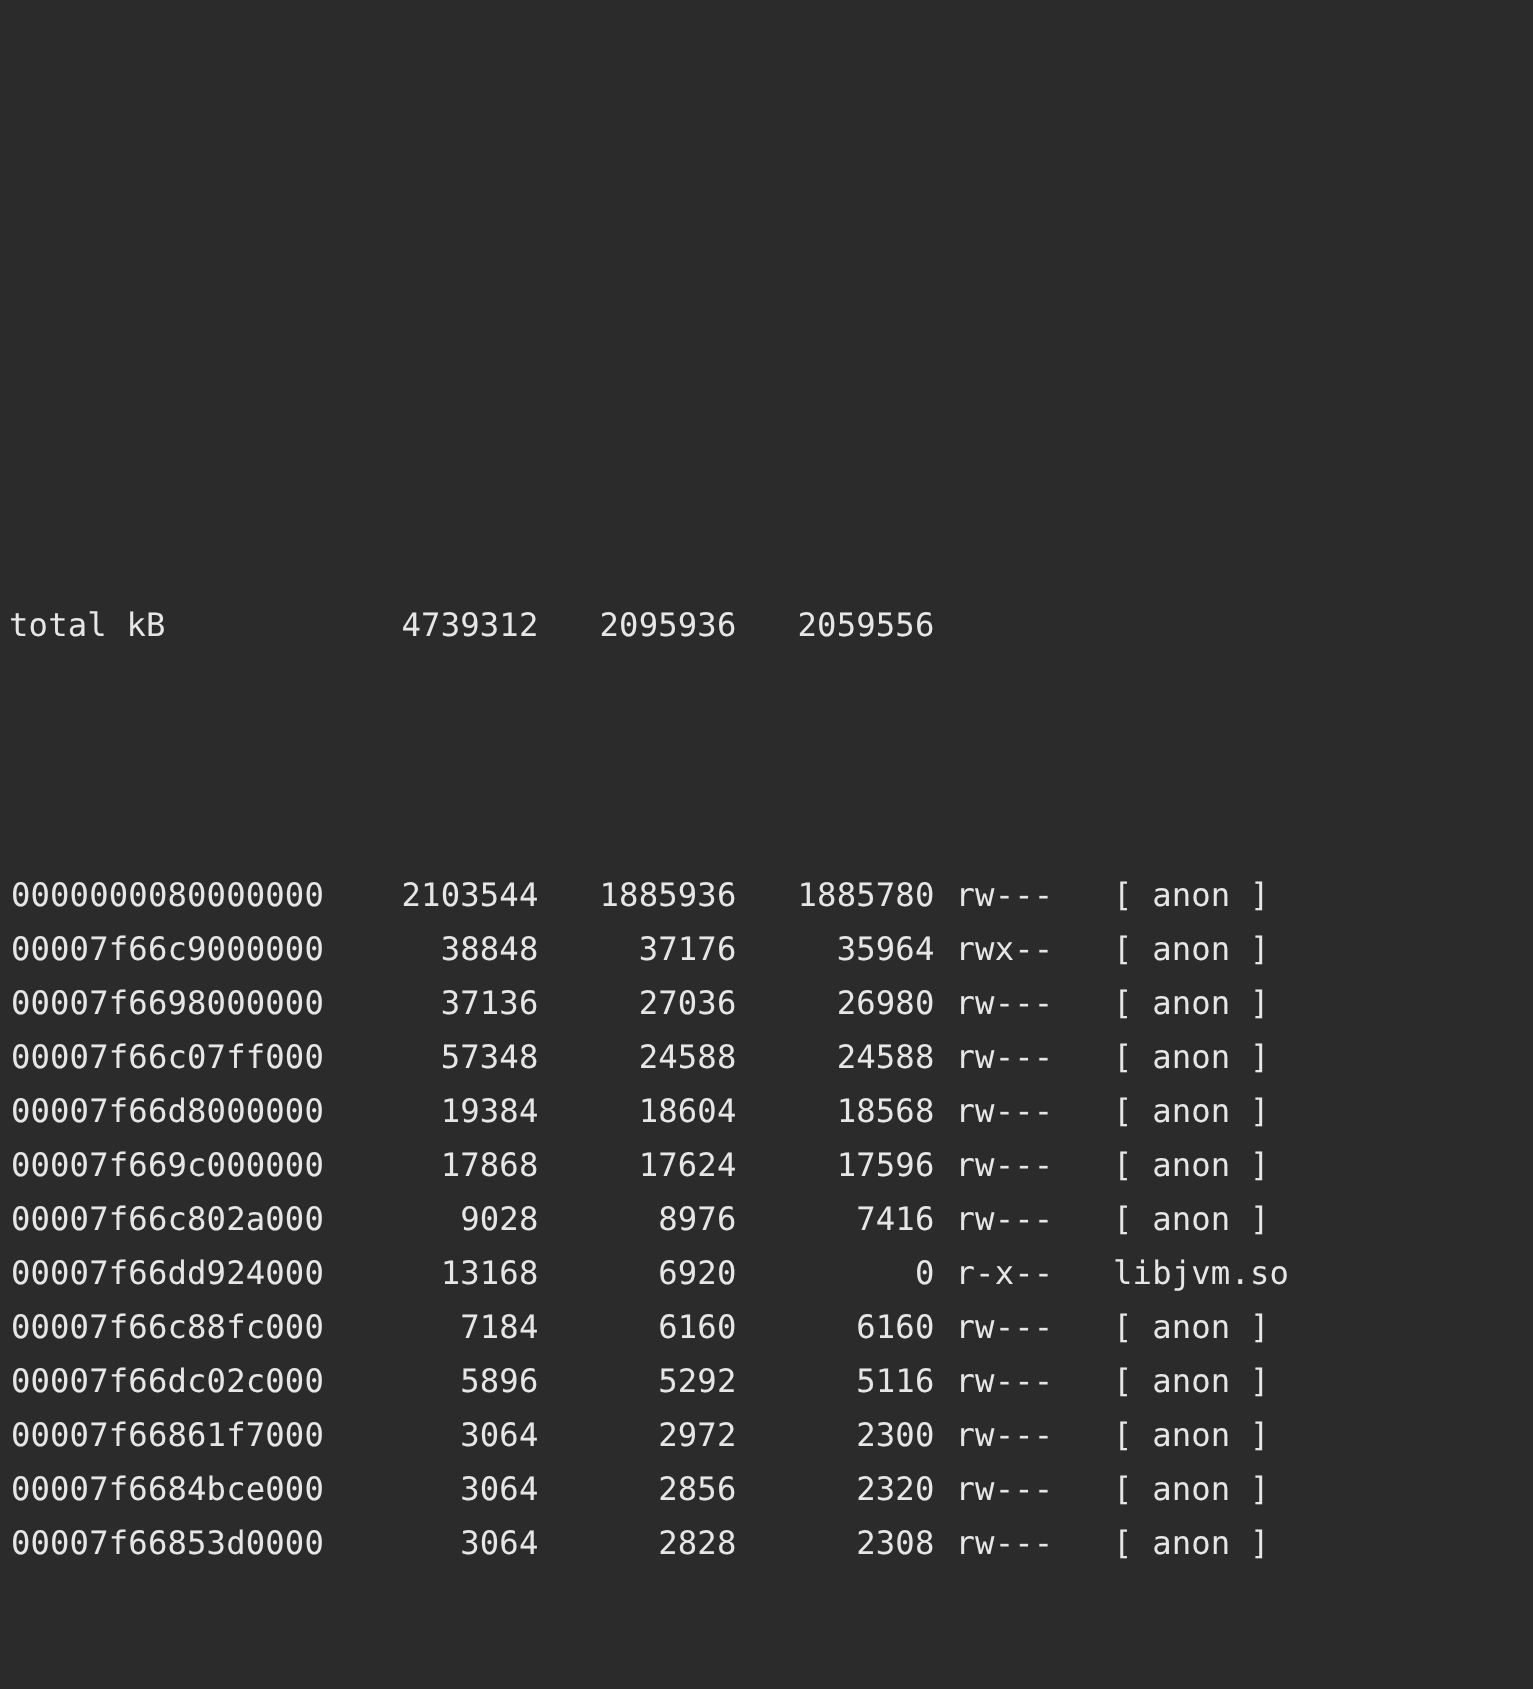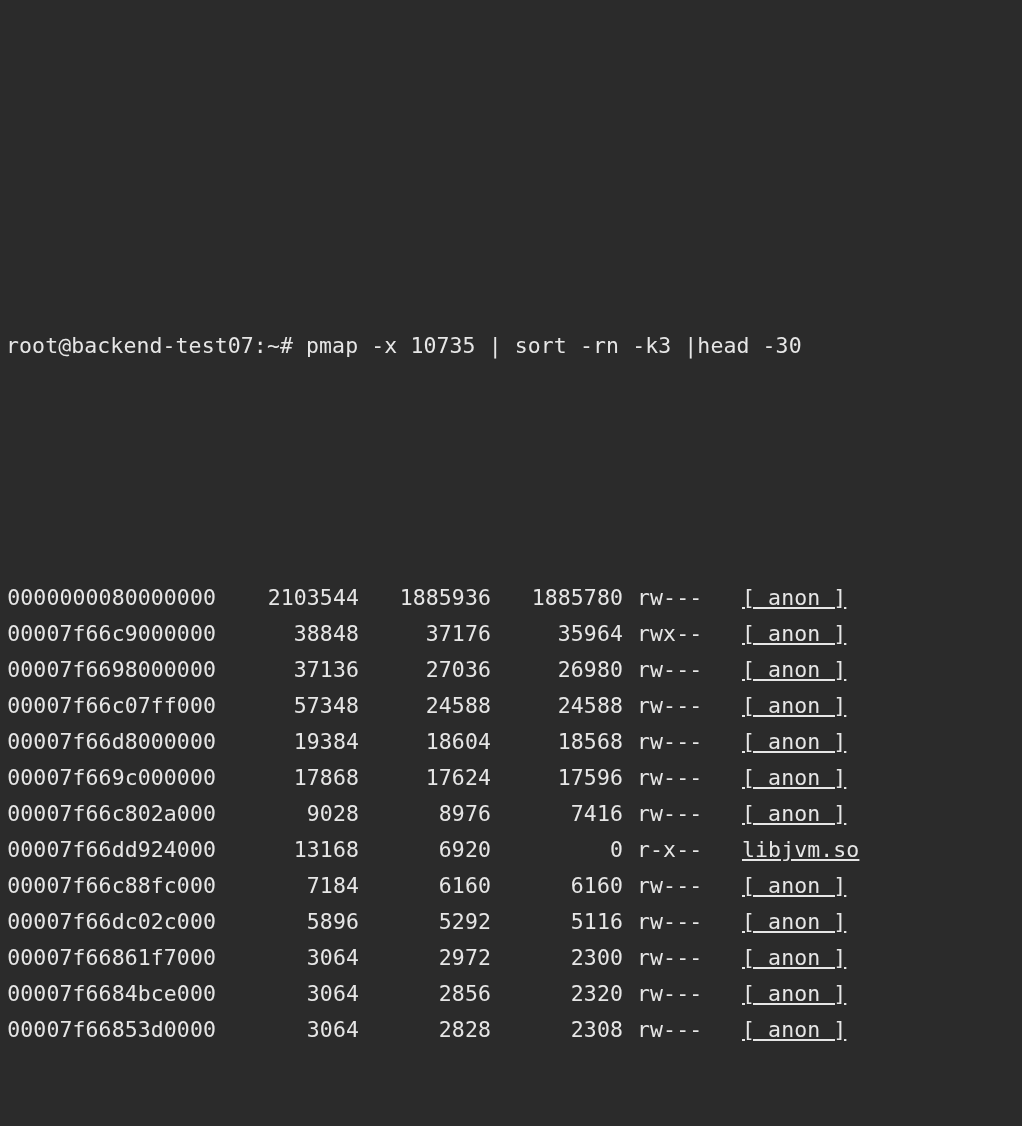--- a/index.html
+++ b/index.html
@@ -21,33 +21,33 @@
     
     .row { display: block; }
     .c-addr   { display:inline-block; width: 210px; text-align:right;  }
     .c-tot    { display:inline-block; width: 111px; text-align:left;  } 
     .c-kb     { display:inline-block; width: 143px; text-align:right; }
     .c-rss    { display:inline-block; width: 132px; text-align:right; }
     .c-dirty  { display:inline-block; width: 132px; text-align:right; }
     .c-sp1    { display:inline-block; width: 14px; }
     .c-mode   { display:inline-block; width: 85px;  text-align:left;  }
     .c-sp2    { display:inline-block; width: 20px; }
-    .c-map    { display:inline-block; text-align:center;text-decoration:underline; }
+    .c-map    { display:inline-block; text-align:center; }
   </style>
 </head>
 <body>
 
 
 
 <div class="terminal">
 
   
-  <div class="row"><span>root@backend-test07</span><span>:</span><span>~</span><span>#</span> <span>pmap -x 10735 | sort -rn -k3 |head -30</span></div>
 
   
+  <div class="row"><span class="c-tot">total kB</span><span class="c-kb" style="width:242px">4739312</span><span class="c-rss">2095936</span><span class="c-dirty">2059556</span></div>
 
   
   <div id="rows"><div class="row"><span class="c-addr">0000000080000000</span><span class="c-kb">2103544</span><span class="c-rss">1885936</span><span class="c-dirty">1885780</span><span class="c-sp1"></span><span class="c-mode">rw---</span><span class="c-sp2">  </span><span class="c-map">[ anon ]</span></div><div class="row"><span class="c-addr">00007f66c9000000</span><span class="c-kb">38848</span><span class="c-rss">37176</span><span class="c-dirty">35964</span><span class="c-sp1"></span><span class="c-mode">rwx--</span><span class="c-sp2">  </span><span class="c-map">[ anon ]</span></div><div class="row"><span class="c-addr">00007f6698000000</span><span class="c-kb">37136</span><span class="c-rss">27036</span><span class="c-dirty">26980</span><span class="c-sp1"></span><span class="c-mode">rw---</span><span class="c-sp2">  </span><span class="c-map">[ anon ]</span></div><div class="row"><span class="c-addr">00007f66c07ff000</span><span class="c-kb">57348</span><span class="c-rss">24588</span><span class="c-dirty">24588</span><span class="c-sp1"></span><span class="c-mode">rw---</span><span class="c-sp2">  </span><span class="c-map">[ anon ]</span></div><div class="row"><span class="c-addr">00007f66d8000000</span><span class="c-kb">19384</span><span class="c-rss">18604</span><span class="c-dirty">18568</span><span class="c-sp1"></span><span class="c-mode">rw---</span><span class="c-sp2">  </span><span class="c-map">[ anon ]</span></div><div class="row"><span class="c-addr">00007f669c000000</span><span class="c-kb">17868</span><span class="c-rss">17624</span><span class="c-dirty">17596</span><span class="c-sp1"></span><span class="c-mode">rw---</span><span class="c-sp2">  </span><span class="c-map">[ anon ]</span></div><div class="row"><span class="c-addr">00007f66c802a000</span><span class="c-kb">9028</span><span class="c-rss">8976</span><span class="c-dirty">7416</span><span class="c-sp1"></span><span class="c-mode">rw---</span><span class="c-sp2">  </span><span class="c-map">[ anon ]</span></div><div class="row"><span class="c-addr">00007f66dd924000</span><span class="c-kb">13168</span><span class="c-rss">6920</span><span class="c-dirty">0</span><span class="c-sp1"></span><span class="c-mode">r-x--</span><span class="c-sp2"></span><span class="c-map">libjvm.so</span></div><div class="row"><span class="c-addr">00007f66c88fc000</span><span class="c-kb">7184</span><span class="c-rss">6160</span><span class="c-dirty">6160</span><span class="c-sp1"></span><span class="c-mode">rw---</span><span class="c-sp2">  </span><span class="c-map">[ anon ]</span></div><div class="row"><span class="c-addr">00007f66dc02c000</span><span class="c-kb">5896</span><span class="c-rss">5292</span><span class="c-dirty">5116</span><span class="c-sp1"></span><span class="c-mode">rw---</span><span class="c-sp2">  </span><span class="c-map">[ anon ]</span></div><div class="row"><span class="c-addr">00007f66861f7000</span><span class="c-kb">3064</span><span class="c-rss">2972</span><span class="c-dirty">2300</span><span class="c-sp1"></span><span class="c-mode">rw---</span><span class="c-sp2">  </span><span class="c-map">[ anon ]</span></div><div class="row"><span class="c-addr">00007f6684bce000</span><span class="c-kb">3064</span><span class="c-rss">2856</span><span class="c-dirty">2320</span><span class="c-sp1"></span><span class="c-mode">rw---</span><span class="c-sp2">  </span><span class="c-map">[ anon ]</span></div><div class="row"><span class="c-addr">00007f66853d0000</span><span class="c-kb">3064</span><span class="c-rss">2828</span><span class="c-dirty">2308</span><span class="c-sp1"></span><span class="c-mode">rw---</span><span class="c-sp2">  </span><span class="c-map">[ anon ]</span></div></div>
 
   
   
 
 </div>
 
 

